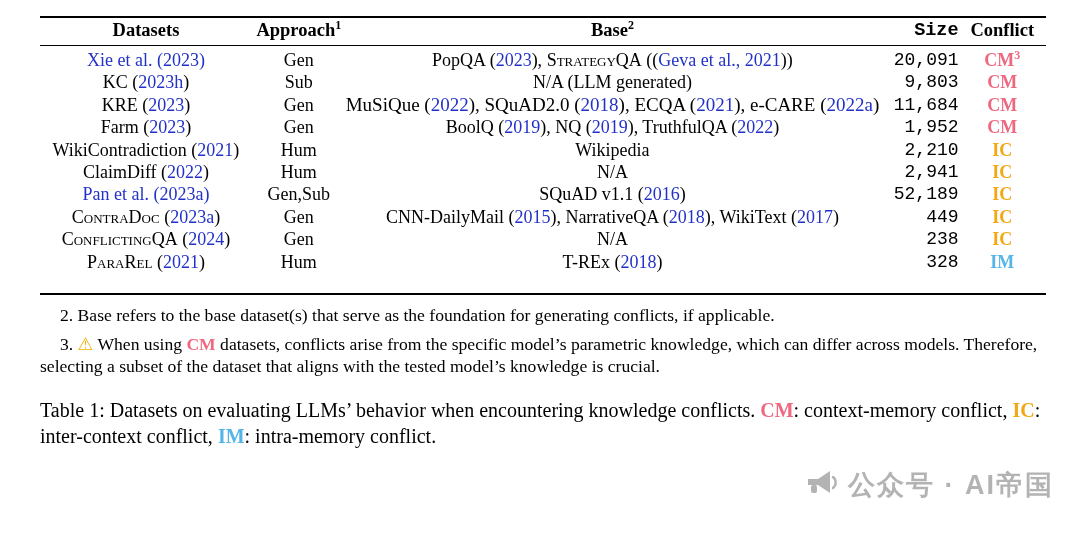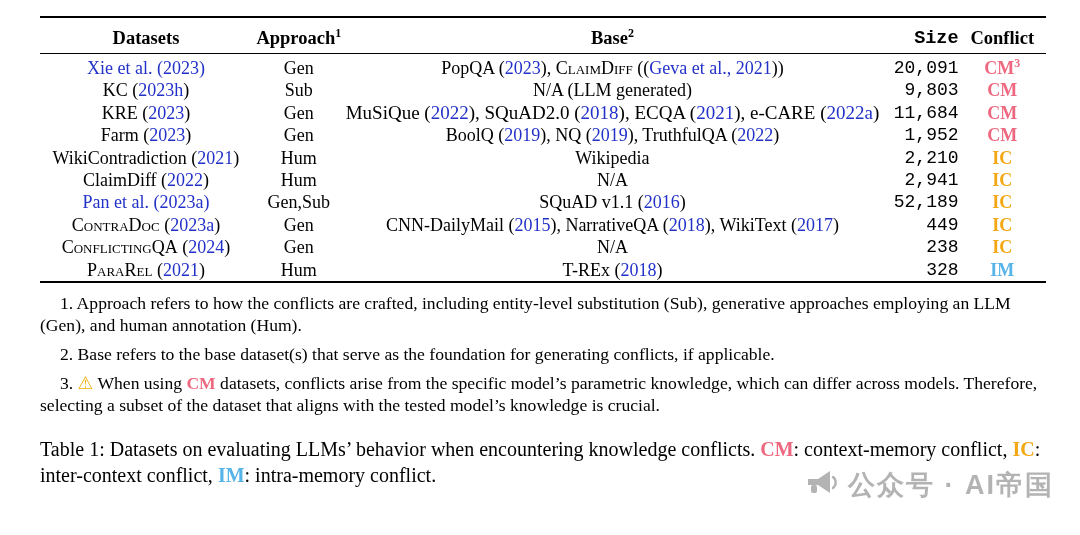--- a/index.html
+++ b/index.html
@@ -26,31 +26,31 @@
     border-collapse: collapse;
     border-top: 2.5px solid #000;
     border-bottom: 2px solid #000;
     font-size: 18px;
   }
   table.datasets thead tr {
     border-bottom: 1.3px solid #000;
   }
   table.datasets th {
     font-weight: bold;
-    padding: 10px 0 4px 0;
+    padding: 2px 0 4px 0;
     font-size: 18.5px;
     white-space: nowrap;
   }
   table.datasets td {
     padding: 0;
     line-height: 22.4px;
     white-space: nowrap;
   }
   tbody tr:first-child td { padding-top: 3px; }
-  tbody tr:last-child td { padding-bottom: 0; }
+  tbody tr:last-child td { padding-bottom: 20px; }
   .col-0 { width: 23%;  text-align: center; }
   .col-1 { width: 10%;  text-align: center; }
   .col-2 { width: 47.5%;text-align: center; }
   .col-3 { width: 9%;   text-align: right; font-family: Liberation Mono, monospace; }
   .col-4 { width: 10.5%;text-align: center; }
   sup {
     font-size: 12px;
     line-height: 0;
   }
   .c-link { color: var(--link); text-align: right; }
@@ -105,21 +105,21 @@
           <th class="col-1"><span>Approach</span><sup>1</sup></th>
           <th class="col-2"><span>Base</span><sup>2</sup></th>
           <th class="col-3"><span>Size</span></th>
           <th class="col-4"><span>Conflict</span></th>
         </tr>
     </thead>
     <tbody>
         <tr>
           <td class="col-0"><span class="c-link">Xie et al. (2023)</span></td>
           <td class="col-1">Gen</td>
-          <td class="col-2"><span>PopQA (</span><span class="c-link">2023</span><span>), </span><span class="sc">ClaimDiff</span><span> ((</span><span class="c-link">Geva et al., 2021</span><span>))</span></td>
+          <td class="col-2"><span>PopQA (</span><span class="c-link">2023</span><span>), </span><span class="sc">StrategyQA</span><span> ((</span><span class="c-link">Geva et al., 2021</span><span>))</span></td>
           <td class="col-3">20,091</td>
           <td class="col-4 conflict-cell"><span class="badge c-cm">CM</span><sup class="c-cm">3</sup></td>
         </tr>
         <tr>
           <td class="col-0"><span>KC (</span><span class="c-link">2023h</span><span>)</span></td>
           <td class="col-1">Sub</td>
           <td class="col-2"><span>N/A (LLM generated)</span></td>
           <td class="col-3">9,803</td>
           <td class="col-4 conflict-cell"><span class="badge c-cm">CM</span></td>
         </tr>
@@ -176,21 +176,20 @@
           <td class="col-0"><span class="sc">ParaRel</span><span> (</span><span class="c-link">2021</span><span>)</span></td>
           <td class="col-1">Hum</td>
           <td class="col-2"><span>T-REx (</span><span class="c-link">2018</span><span>)</span></td>
           <td class="col-3">328</td>
           <td class="col-4 conflict-cell"><span class="badge c-im">IM</span></td>
         </tr>
       </tbody>
   </table>
 
   <div class="footnotes">
-      <p class="footnote"><span>1. Approach refers to how the conflicts are crafted, including entity-level substitution (Sub), generative approaches employing an LLM (Gen), and human annotation (Hum).</span></p>
       <p class="footnote"><span>2. Base refers to the base dataset(s) that serve as the foundation for generating conflicts, if applicable.</span></p>
       <p class="footnote"><span>3. </span><span class="c-warn">⚠</span><span> When using </span><span class="c-cm">CM</span><span> datasets, conflicts arise from the specific model’s parametric knowledge, which can differ across models. Therefore, selecting a subset of the dataset that aligns with the tested model’s knowledge is crucial.</span></p>
     </div>
 
   <p class="caption"><span>Table 1: Datasets on evaluating LLMs’ behavior when encountering knowledge conflicts. </span><span class="c-cm">CM</span><span>: context-memory conflict, </span><span class="c-ic">IC</span><span>: inter-context conflict, </span><span class="c-im">IM</span><span>: intra-memory conflict.</span></p>
 
 </div>
 
 <div class="watermark">
   <span>

